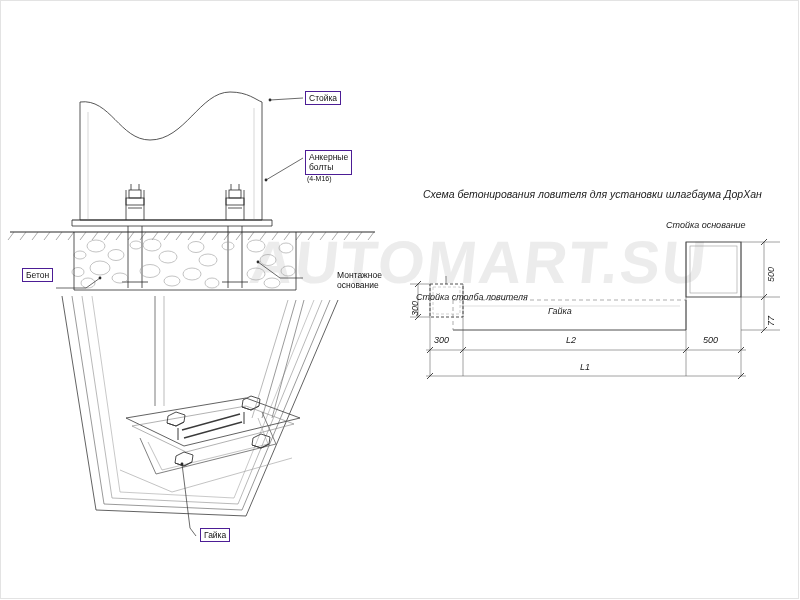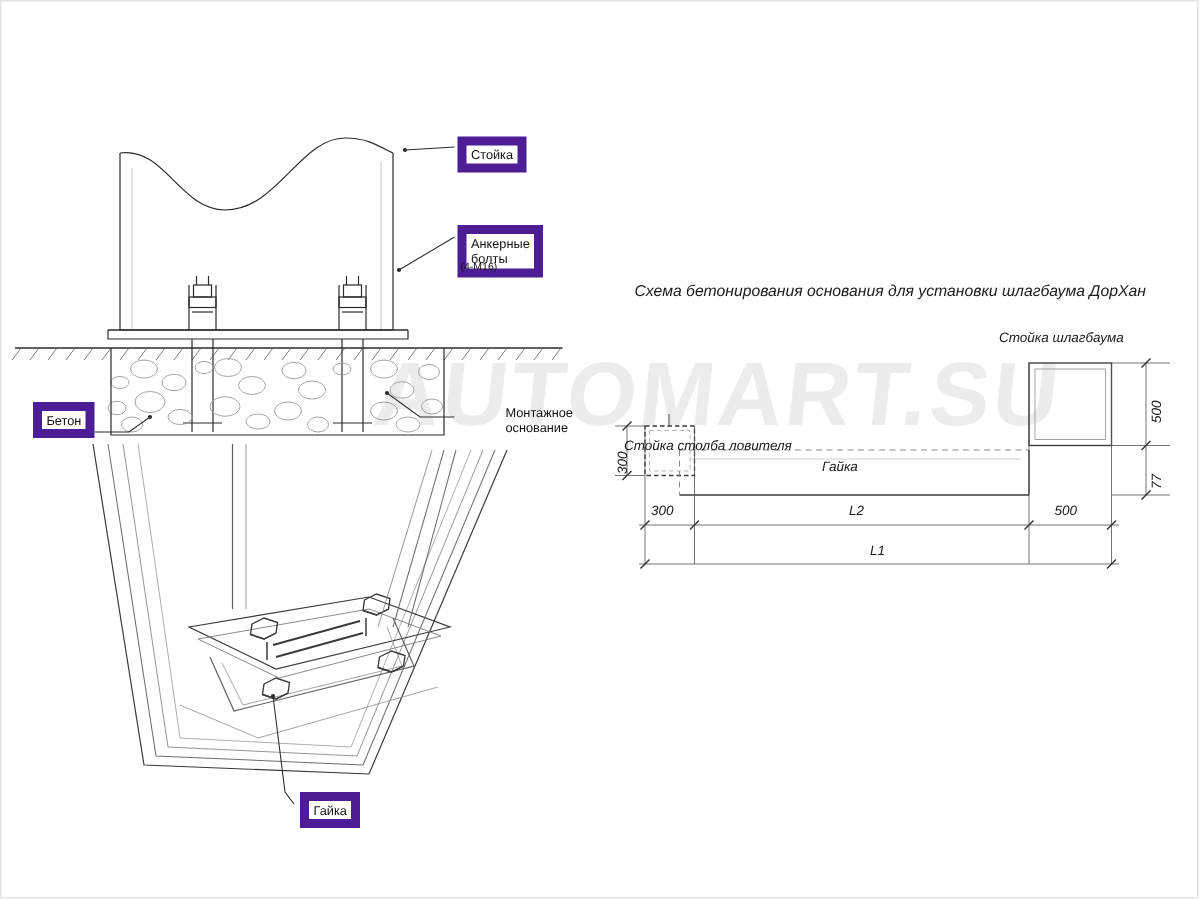--- a/index.html
+++ b/index.html
@@ -51,21 +51,21 @@
   svg { display: block; overflow: visible; }
 
   .lbl {
     position: absolute;
     font-size: 8.5px;
     line-height: 1.22;
     color: #111;
     white-space: pre-line;
   }
   .lbl.boxed {
-    border: 6px solid #4c1d95;
+    border: 1px solid #4c1d95;
     background: #fff;
     padding: 1px 3px;
     white-space: nowrap;
   }
   .lbl.small { font-size: 7px; }
 
   .title-italic {
     position: absolute;
     font-style: italic;
     font-size: 10.5px;
@@ -277,21 +277,21 @@
       <g fill="#2b2b2b">
           <circle cx="182" cy="186" r="1.4"></circle>
         </g>
     </svg>
 
     <div class="lbl boxed" style="left:200px; top:250px;">Гайка</div>
   </div>
 
   <div class="panel" style="left:398px; top:180px; width:400px; height:240px;">
 
-    <div class="title-italic" style="left:25px; top:8px;">Схема бетонирования основания для установки шлагбаума ДорХан</div>
+    <div class="title-italic" style="left:25px; top:8px;">Схема бетонирования ловителя для установки шлагбаума ДорХан</div>
 
     <svg width="400" height="240" viewBox="0 0 400 240">
       <g fill="none" stroke="#3a3a3a" stroke-width="0.9">
 
         <rect x="288" y="62" width="55" height="55"></rect>
         <rect x="292" y="66" width="47" height="47" stroke="#9a9a9a" stroke-width="0.6"></rect>
 
         <rect x="32" y="104" width="33" height="33" stroke-dasharray="3 2"></rect>
         <rect x="35" y="107" width="27" height="27" stroke="#b0b0b0" stroke-width="0.6" stroke-dasharray="3 2"></rect>
 
@@ -336,21 +336,21 @@
         <path d="M363 153 L369 147"></path>
         <path d="M17 107 L23 101"></path>
         <path d="M17 140 L23 134"></path>
       </g>
 
       <g fill="none" stroke="#333" stroke-width="0.6">
         <path d="M48 104 L48 96"></path>
       </g>
     </svg>
 
-    <div class="cap-italic" style="left:268px; top:40px;">Стойка шлагбаума</div>
+    <div class="cap-italic" style="left:268px; top:40px;">Стойка основание</div>
     <div class="cap-italic" style="left:18px; top:84px;margin-top:28px;">Стойка столба ловителя</div>
     <div class="cap-italic" style="left:150px; top:126px;">Гайка</div>
 
     <div class="dim-txt vert" style="left:368px; top:102px;">500</div>
     <div class="dim-txt vert" style="left:368px; top:146px;">77</div>
     <div class="dim-txt vert" style="left:12px; top:136px;">300</div>
 
     <div class="dim-txt" style="left:36px; top:155px;">300</div>
     <div class="dim-txt" style="left:168px; top:155px;">L2</div>
     <div class="dim-txt" style="left:305px; top:155px;">500</div>

